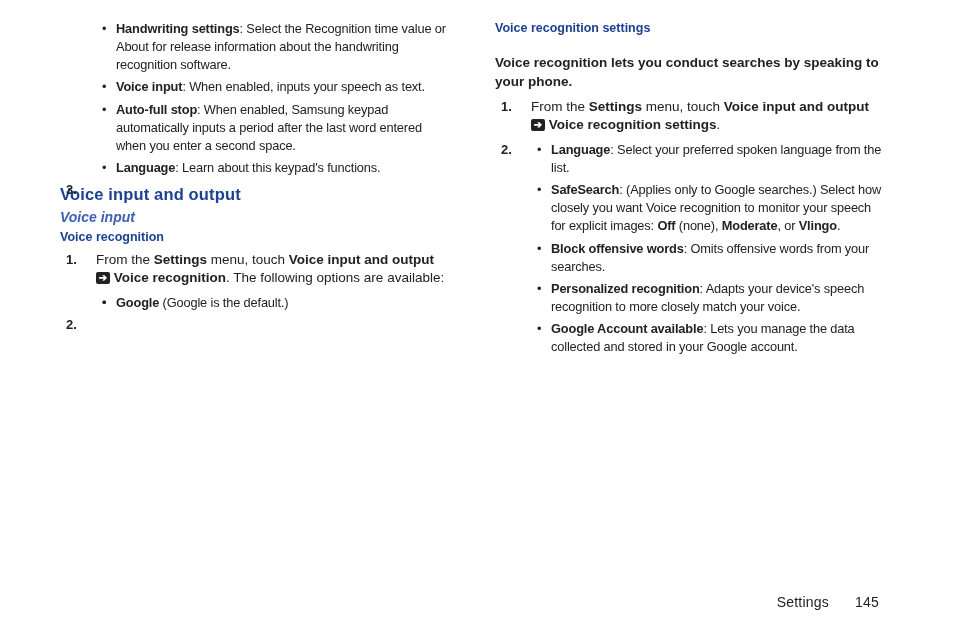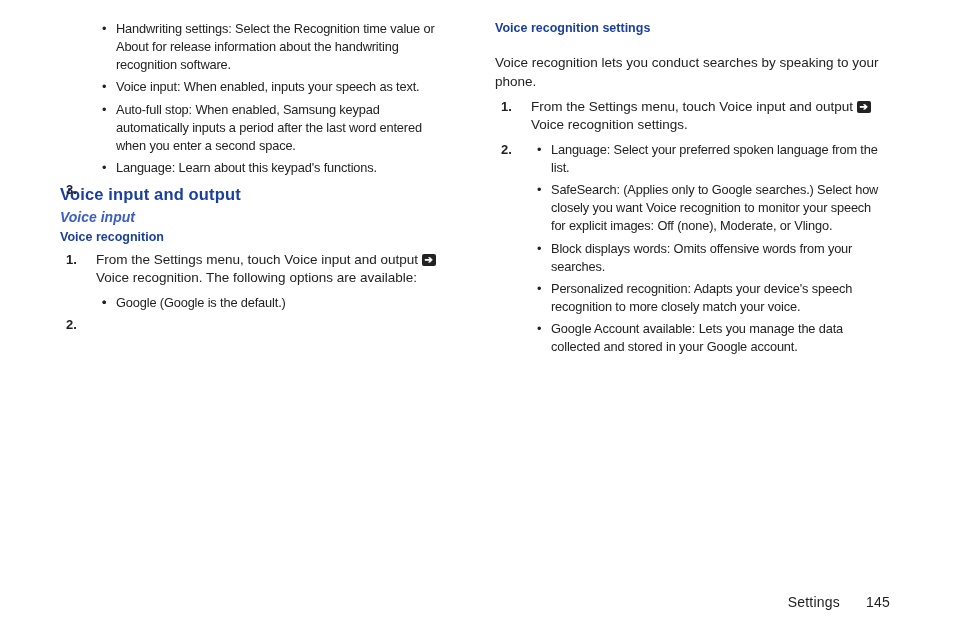--- a/index.html
+++ b/index.html
@@ -22,21 +22,21 @@
     position: relative;
   }
   .cols {
     column-count: 2;
     column-gap: 44px;
     column-fill: auto;
     height: 540px;
   }
   .footer {
     position: absolute;
-    right: 64px;
+    right: 75px;
     bottom: 24px;
     font-size: 14px;
     color: #222;
     letter-spacing: 0.2px;
   }
   .footer .pg {
     margin-left: 22px;
   }
 
   .h-blue-bold {
@@ -85,37 +85,38 @@
   .bullet .dot {
     position: absolute;
     left: 42px;
     top: 0;
   }
   .condensed { 
     font-family: "Helvetica Neue", "Arial Narrow", Arial, sans-serif;
     letter-spacing: -0.15px;
   }
   .body-txt { font-size: 13.5px; }
-  .bold { font-weight: 400; }
+  .bold { font-weight: 700; }
   .arrow {
     display:inline-block;
     background:#222;
     color:#fff;
     font-size:10px;
     line-height:12px;
     width:14px;
     height:12px;
     text-align:center;
     border-radius:2px;
     vertical-align: 1px;
     font-weight:700;
   }
   .intro {
     margin: 17px 0 6px 0;
     font-size: 13.5px;
+    font-weight: bold;
   }
 </style>
 </head>
 <body>
 
 <div class="page">
   <div class="cols">
 
     <div class="bullet condensed">
       <span class="dot">•</span>
@@ -179,21 +180,21 @@
     <div class="bullet condensed">
       <span class="dot">•</span>
       <span class="bold">Language</span><span>: Select your preferred spoken language from the list.</span>
     </div>
     <div class="bullet condensed">
       <span class="dot">•</span>
       <span class="bold">SafeSearch</span><span>: (Applies only to Google searches.) Select how closely you want Voice recognition to monitor your speech for explicit images: </span><span class="bold">Off</span><span> (none), </span><span class="bold">Moderate</span><span>, or </span><span class="bold">Vlingo</span><span>.</span>
     </div>
     <div class="bullet condensed">
       <span class="dot">•</span>
-      <span class="bold">Block displays words</span><span>: Omits offensive words from your searches.</span>
+      <span class="bold">Block offensive words</span><span>: Omits offensive words from your searches.</span>
     </div>
     <div class="bullet condensed">
       <span class="dot">•</span>
       <span class="bold">Personalized recognition</span><span>: Adapts your device's speech recognition to more closely match your voice.</span>
     </div>
     <div class="bullet condensed">
       <span class="dot">•</span>
       <span class="bold">Google Account available</span><span>: Lets you manage the data collected and stored in your Google account.</span>
     </div>
 

